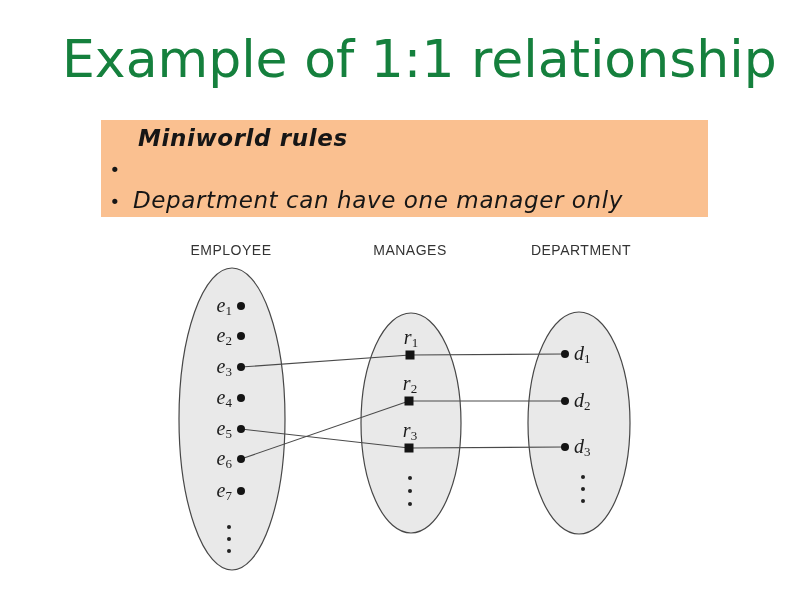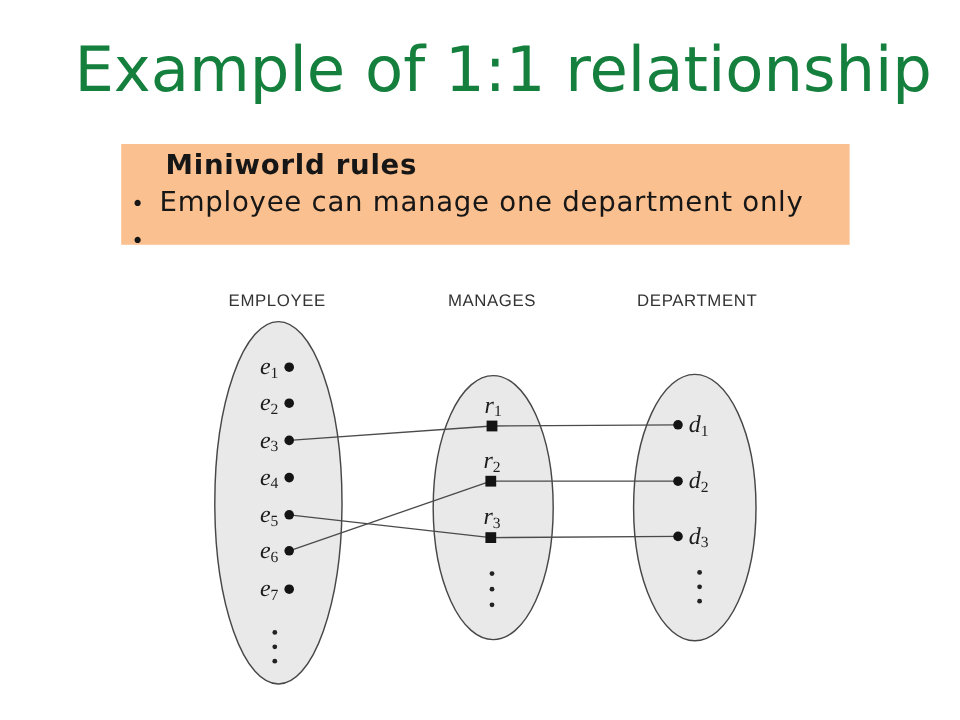--- a/index.html
+++ b/index.html
@@ -14,23 +14,24 @@
     position: absolute;
     left: 62px; top: 33px;
     font-size: 52px;
     line-height: 1;
     color: #15803d;
     white-space: nowrap;
   }
   .rules-box {
     position: absolute;
     left: 101px; top: 120px;
-    width: 607px; height: 84px;
+    width: 607px; height: 97px;
     box-sizing: border-box;
     padding-top: 3px;
+    font-style: italic;
   }
   .rules-heading {
     margin-left: 37px;
     font-weight: bold;
     font-size: 23px;
     line-height: 31px;
     letter-spacing: 0.6px;
     color: #161616;
     white-space: nowrap;
   }
@@ -59,24 +60,24 @@
 </head>
 <body>
 
 <div class="slide-title">Example of 1:1 relationship</div>
 
 <div class="rules-box" style="background: rgb(250, 192, 144);">
   <div class="rules-heading">Miniworld rules</div>
   <div id="rules-list">
       <div class="rule-row">
         <span class="rule-bullet">•</span>
-        <span class="rule-text">Employee can manage one department only</span>
       </div>
       <div class="rule-row">
         <span class="rule-bullet">•</span>
+        <span class="rule-text">Department can have one manager only</span>
       </div>
     </div>
 </div>
 
 <svg class="diagram-svg" viewBox="0 0 800 600" id="diagram">
     <ellipse cx="232" cy="419" rx="53" ry="151" fill="#e9e9e9" stroke="#474747" stroke-width="1.2"></ellipse>
     <text x="231" y="255" text-anchor="middle" font-family="&quot;Liberation Sans&quot;, sans-serif" font-size="14" letter-spacing="0.5" fill="#333333">EMPLOYEE</text>
     <ellipse cx="411" cy="423" rx="50" ry="110" fill="#e9e9e9" stroke="#474747" stroke-width="1.2"></ellipse>
     <text x="410" y="255" text-anchor="middle" font-family="&quot;Liberation Sans&quot;, sans-serif" font-size="14" letter-spacing="0.5" fill="#333333">MANAGES</text>
     <ellipse cx="579" cy="423" rx="51" ry="111" fill="#e9e9e9" stroke="#474747" stroke-width="1.2"></ellipse>

